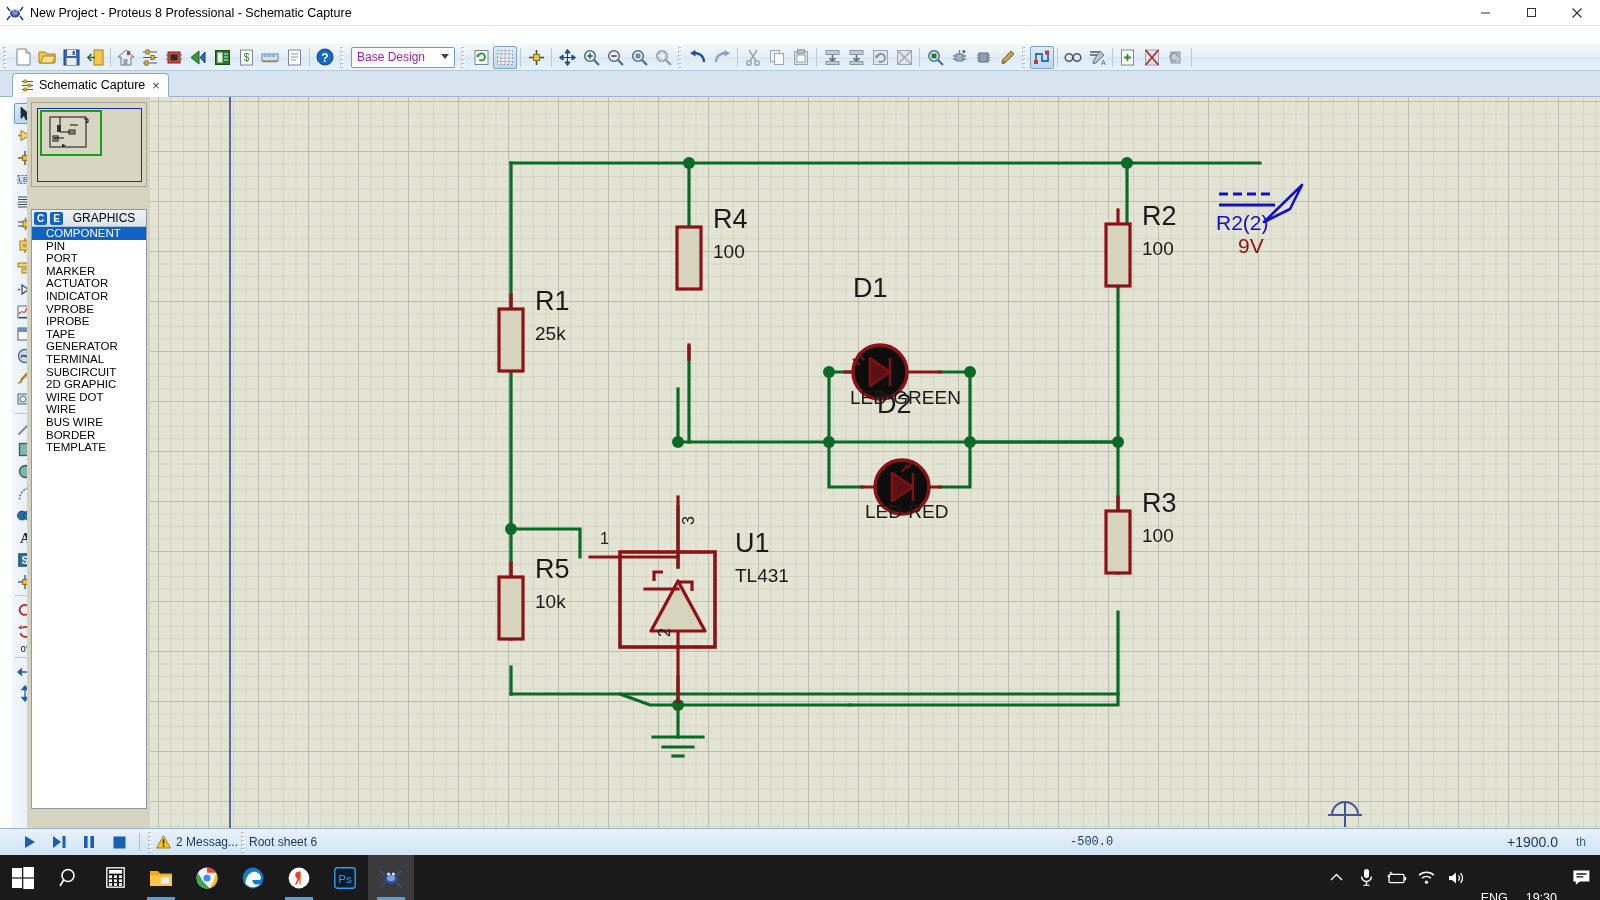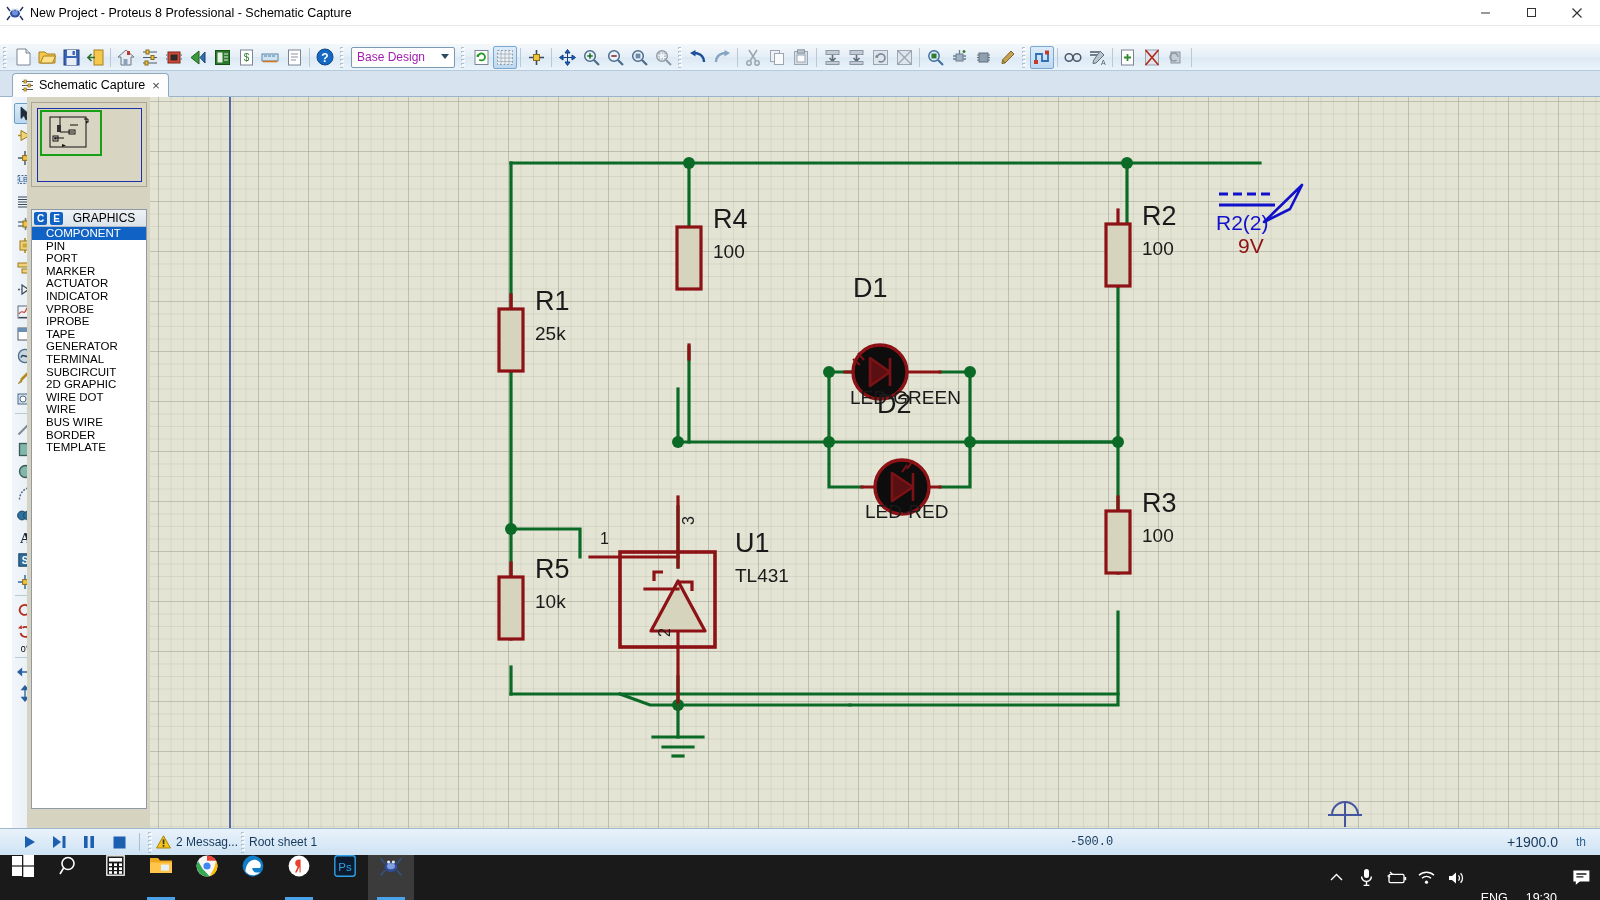--- a/index.html
+++ b/index.html
@@ -137,21 +137,21 @@
   .anim { width:30px;height:22px;display:flex;align-items:center;justify-content:center;flex:none; }
   .ssep { width:1px;height:18px;background:#a9bfd3;margin:0 5px;flex:none; }
   .sitem { font-size:12px;color:#16385c;display:flex;align-items:center;gap:5px;white-space:nowrap;}
   .coordL { position:absolute; left:1070px; font-size:12px; color:#16385c;font-family:Liberation Mono, monospace; }
   .coordR { position:absolute; right:42px; font-size:14px; color:#16385c; }
   .coordU { position:absolute; right:14px; font-size:12px; color:#2a6496; }
 
   
   .taskbar { position:absolute; left:0; top:855px; width:1600px; height:45px; background:#1a1a1a;
              display:flex; align-items:center; }
-  .tkbtn { width:46px;height:45px;display:flex;align-items:flex-start;justify-content:center;position:relative;flex:none;}
+  .tkbtn { width:46px;height:45px;display:flex;align-items:center;justify-content:center;position:relative;flex:none;}
   .tkbtn.running::after { content:""; position:absolute;bottom:0;left:9px;width:28px;height:3px;background:#4aa3e8;}
   .tkbtn.focused { background:#3b3b3b; }
   .tray { margin-left:auto; display:flex; align-items:center; height:45px; padding-right:4px; }
   .tray > div { display:flex;align-items:center;justify-content:center;height:45px;color:#fff;font-size:12.5px;}
   .tray .ti { width:30px; }
   .tray .tt { padding:0 9px;margin-top:41px; }
 </style>
 </head>
 <body>
 
@@ -876,21 +876,21 @@
     <div class="grip"></div>
     <div class="sitem">
       <svg width="15" height="14" viewBox="0 0 15 14">
         <path d="M7.5 0.8 L14.4 13 H0.6 z" fill="#f5c518" stroke="#a8820d" stroke-width="1"></path>
         <rect x="6.7" y="4.4" width="1.7" height="4.7" fill="#333"></rect>
         <rect x="6.7" y="10" width="1.7" height="1.7" fill="#333"></rect>
       </svg>
       <span>2 Messag...</span>
     </div>
     <div class="grip"></div>
-    <div class="sitem">Root sheet 1</div>
+    <div class="sitem">Root sheet 6</div>
     <div class="coordL">-500.0</div>
     <div class="coordR">+1900.0</div>
     <div class="coordU">th</div>
   </div>
 
   <div class="taskbar">
     <div class="tkbtn">
       <svg width="22" height="22" viewBox="0 0 22 22">
         <rect x="0" y="1" width="10" height="9.4" fill="#fff"></rect>
           <rect x="11.3" y="0" width="10.7" height="10.4" fill="#fff"></rect>

